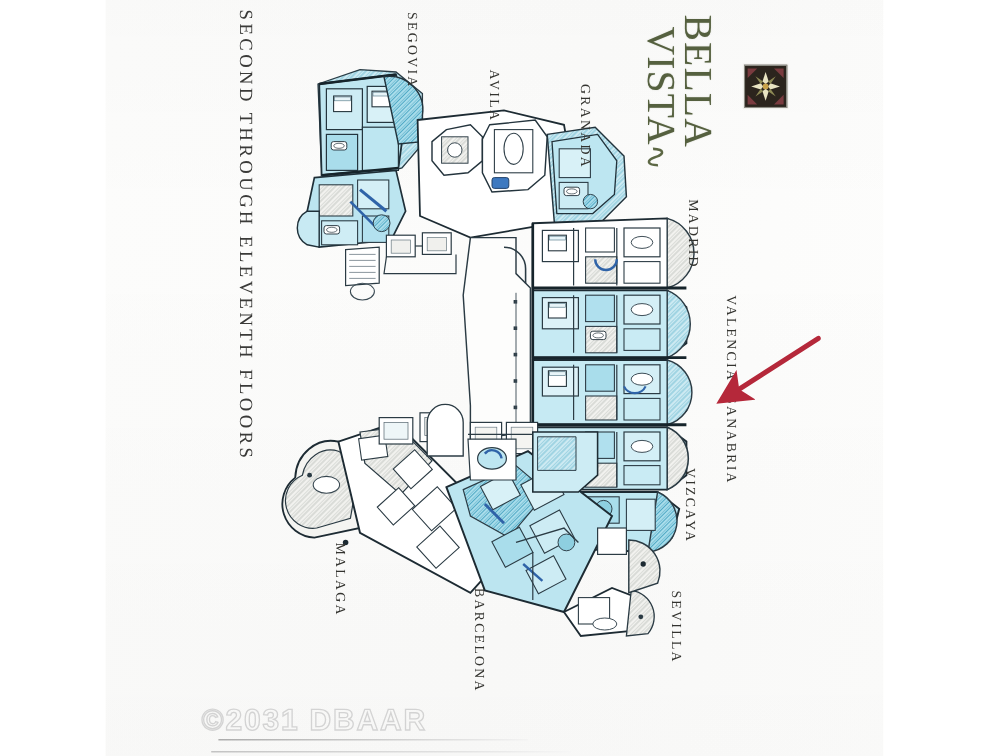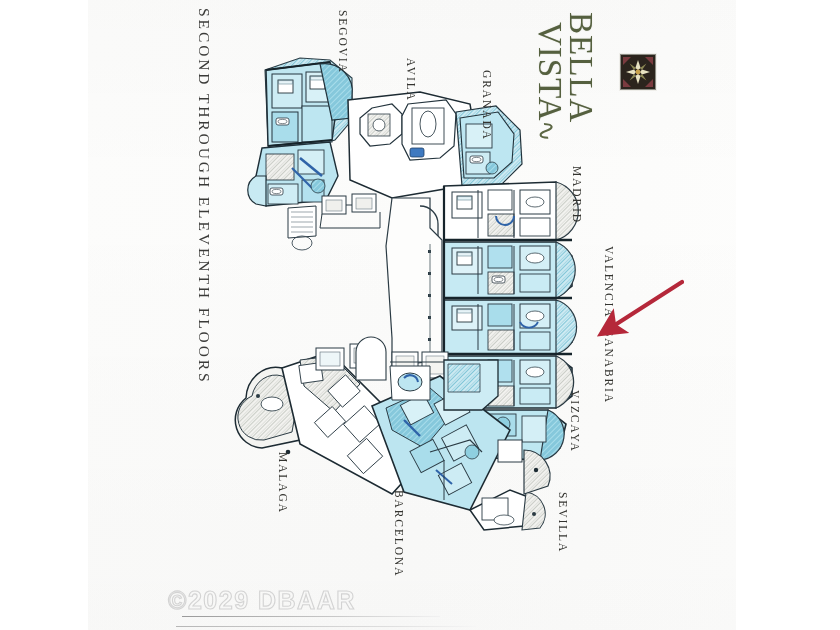--- a/index.html
+++ b/index.html
@@ -392,17 +392,17 @@
 
   <svg class="arrow" viewBox="0 0 96 62">
     <defs>
       <marker id="ahead" markerWidth="7" markerHeight="7" refX="5" refY="3.5" orient="auto">
         <path d="M0 0 L7 3.5 L0 7 L1.6 3.5 Z" fill="#b5283a"></path>
       </marker>
     </defs>
     <path d="M94 4 L16 54" stroke="#b5283a" stroke-width="4.2" fill="none" stroke-linecap="round" marker-end="url(#ahead)"></path>
   </svg>
 
-  <div class="watermark">©2029 DBAAR</div>
+  <div class="watermark">©2031 DBAAR</div>
   <div class="wm-rule"></div>
   <div class="wm-rule2"></div>
 
 </div>
 
 </body></html>

